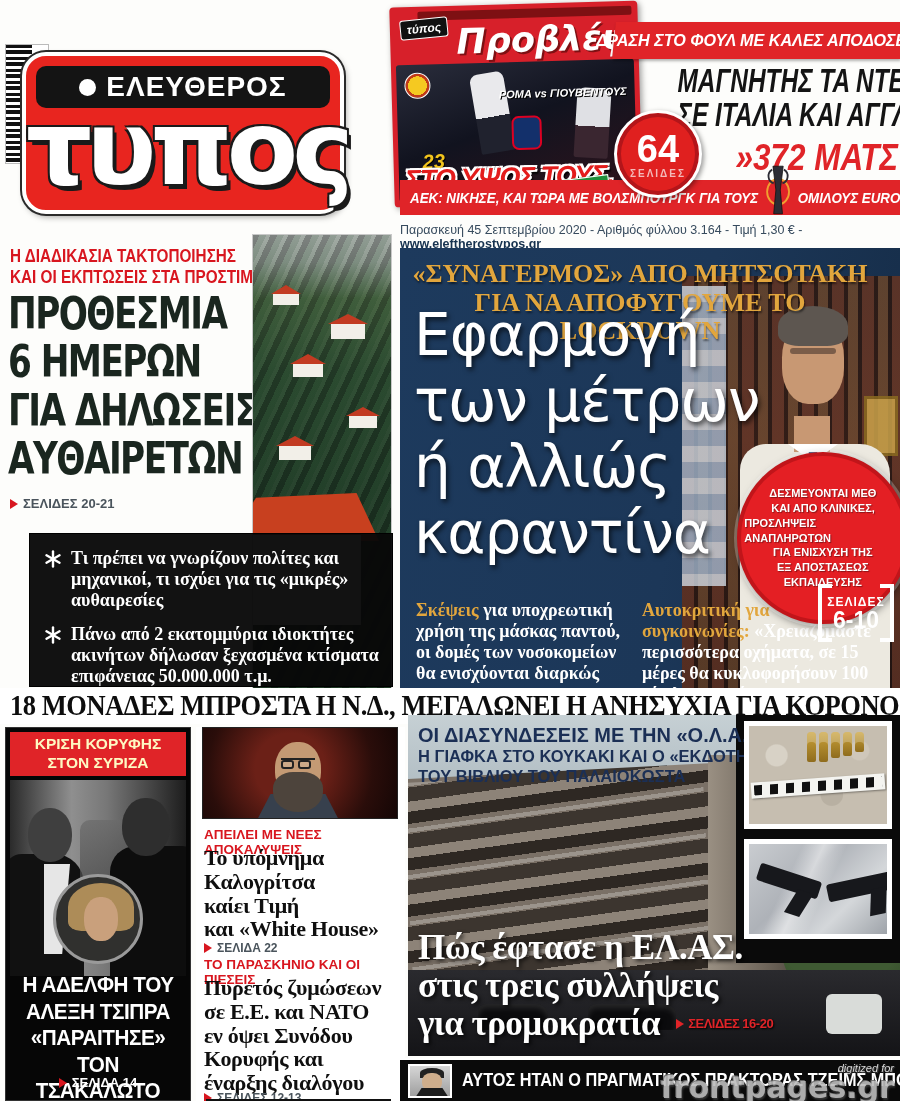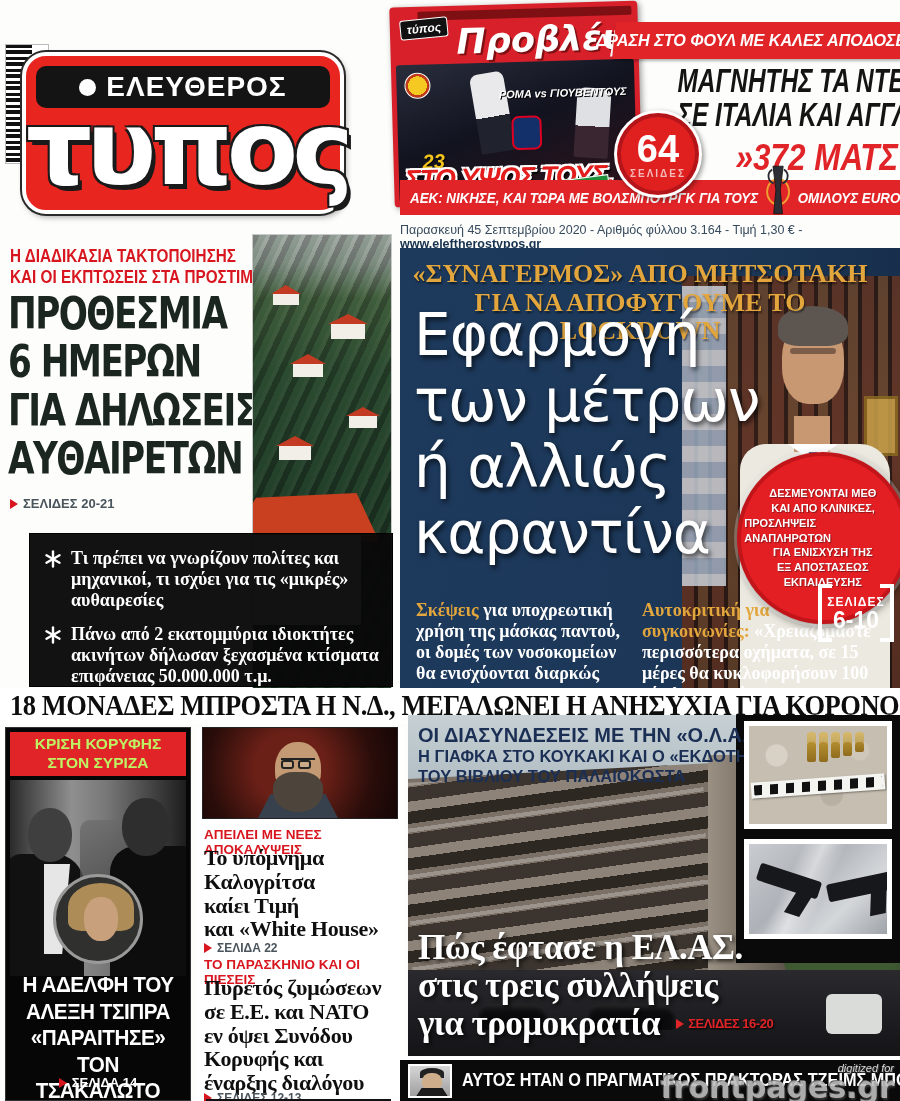--- a/index.html
+++ b/index.html
@@ -109,21 +109,21 @@
   .main-pages .l2 { color:#fff; font-weight:900; font-size:23px; line-height:1; }
 
   
   .nd-strip { position:absolute; left:0px; top:688px; width:900px; height:36px; background:#fff; display:flex; align-items:center; padding-left:10px; }
   .nd-inner { display:flex; align-items:center; gap:8px; white-space:nowrap; transform:scaleX(.93); transform-origin:left center; }
   .nd-inner .h { font-family:"Liberation Serif",serif; font-weight:900; font-size:28.5px; color:#0d0d0d; letter-spacing:-0.5px; }
 
   
   .syriza-card { position:absolute; left:5px; top:727px; width:186px; height:374px; background:#060606; border:1px solid #333; }
   .syriza-kicker { position:absolute; left:4px; right:4px; top:4px; height:44px; background:#e02428; display:flex; flex-direction:column; align-items:center; justify-content:center; }
-  .syriza-kicker div { color:#bef264; font-weight:900; font-size:15.5px; line-height:1.2; }
+  .syriza-kicker div { color:#fef9c3; font-weight:900; font-size:15.5px; line-height:1.2; }
   .syriza-photo { position:absolute; left:4px; right:4px; top:52px; height:196px; background:linear-gradient(90deg,#2b2b2b 0%,#8f8f8f 35%,#777 55%,#1d1d1d 100%); overflow:hidden; }
   .sil { position:absolute; background:#161616; }
   .sil-head1 { left:18px; top:28px; width:44px; height:54px; border-radius:48%; background:#3f3f3f; }
   .sil-body1 { left:-6px; top:74px; width:80px; height:130px; border-radius:18px 30px 0 0; background:#111; }
   .sil-shirt1 { position:absolute; left:34px; top:84px; width:26px; height:90px; background:#e6e6e6; clip-path:polygon(0 0,100% 0,70% 100%,0 100%); }
   .sil-head2 { right:16px; top:18px; width:48px; height:58px; border-radius:48%; background:#2e2e2e; }
   .sil-body2 { right:-10px; top:66px; width:86px; height:140px; border-radius:26px 14px 0 0; background:#0d0d0d; }
   .mid-crowd { position:absolute; left:70px; top:40px; width:50px; height:120px; background:linear-gradient(#6a6a6a,#303030); opacity:.7; border-radius:10px; }
   .woman-circle { position:absolute; left:50%; top:146px; transform:translateX(-50%); width:90px; height:90px; border-radius:50%; background:radial-gradient(circle at 50% 40%, #caa883 0 34%, #30302e 35% 100%); border:3px solid #9a9a9a; overflow:hidden; z-index:3; }
   .woman-hair { position:absolute; left:12px; top:6px; width:66px; height:48px; border-radius:50% 50% 20% 20%; background:#ad8c58; }

